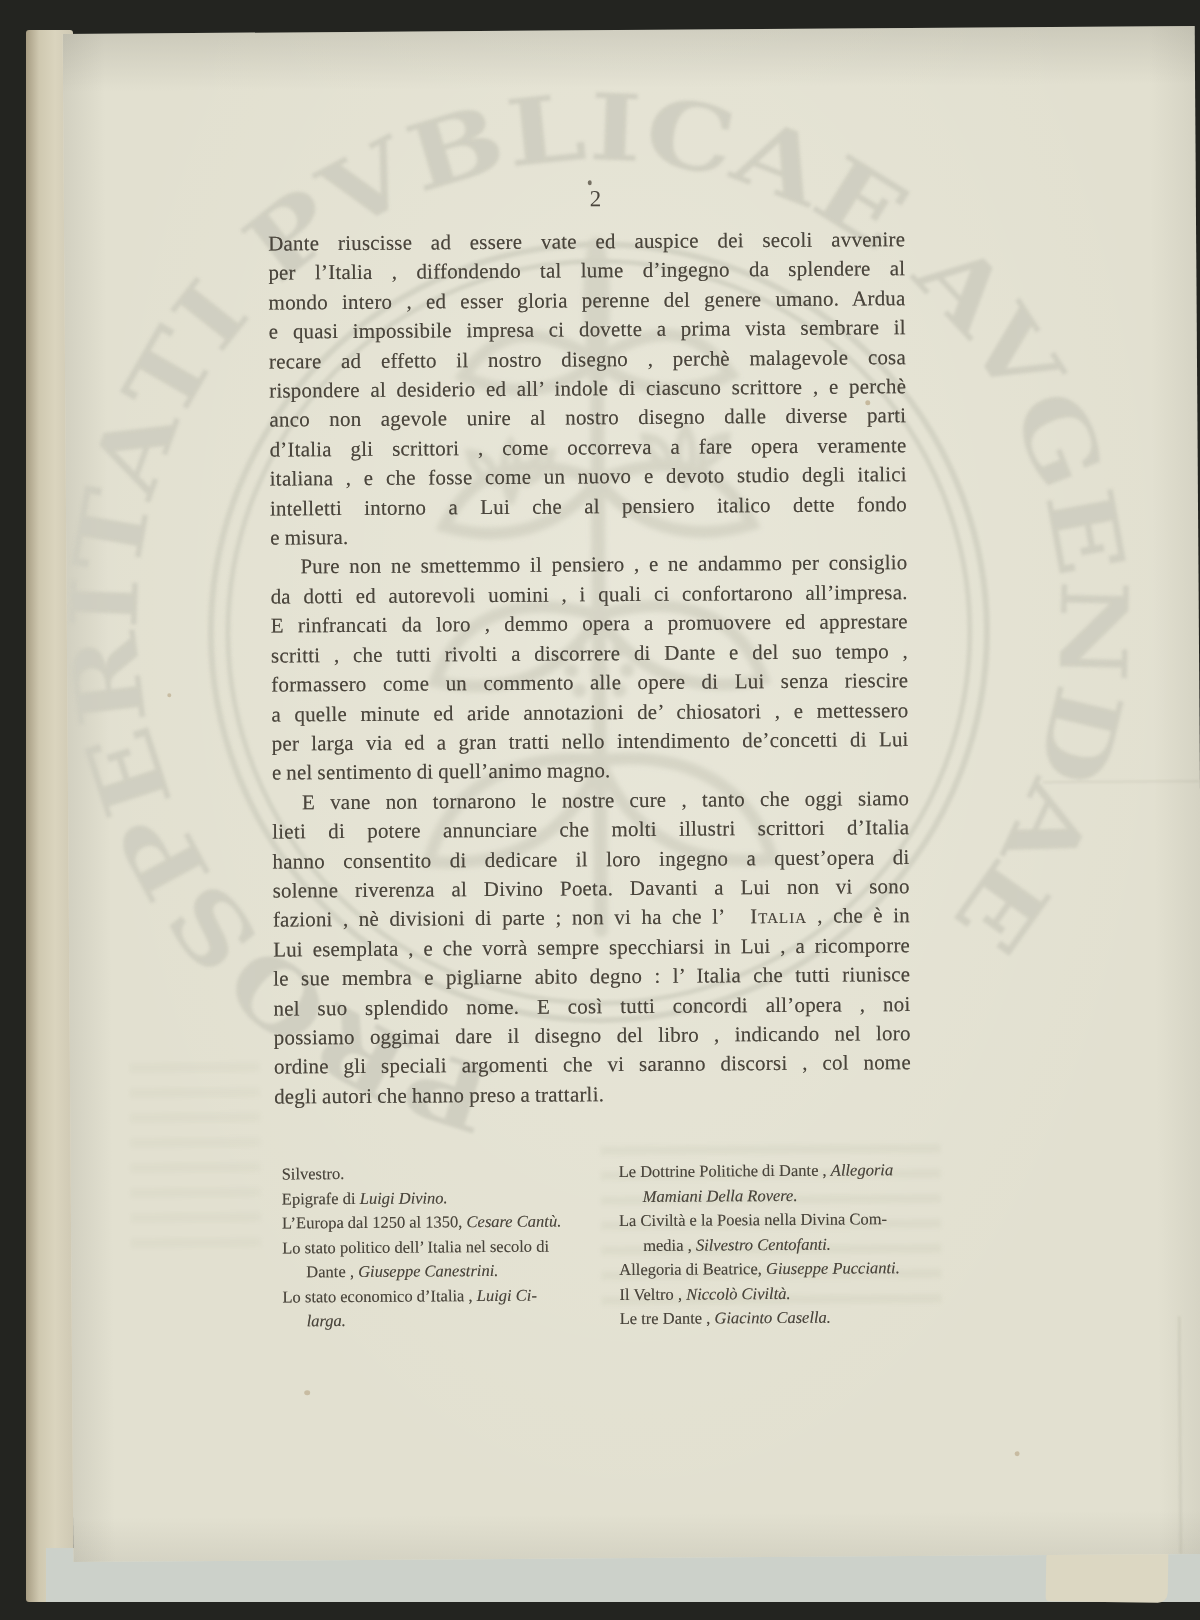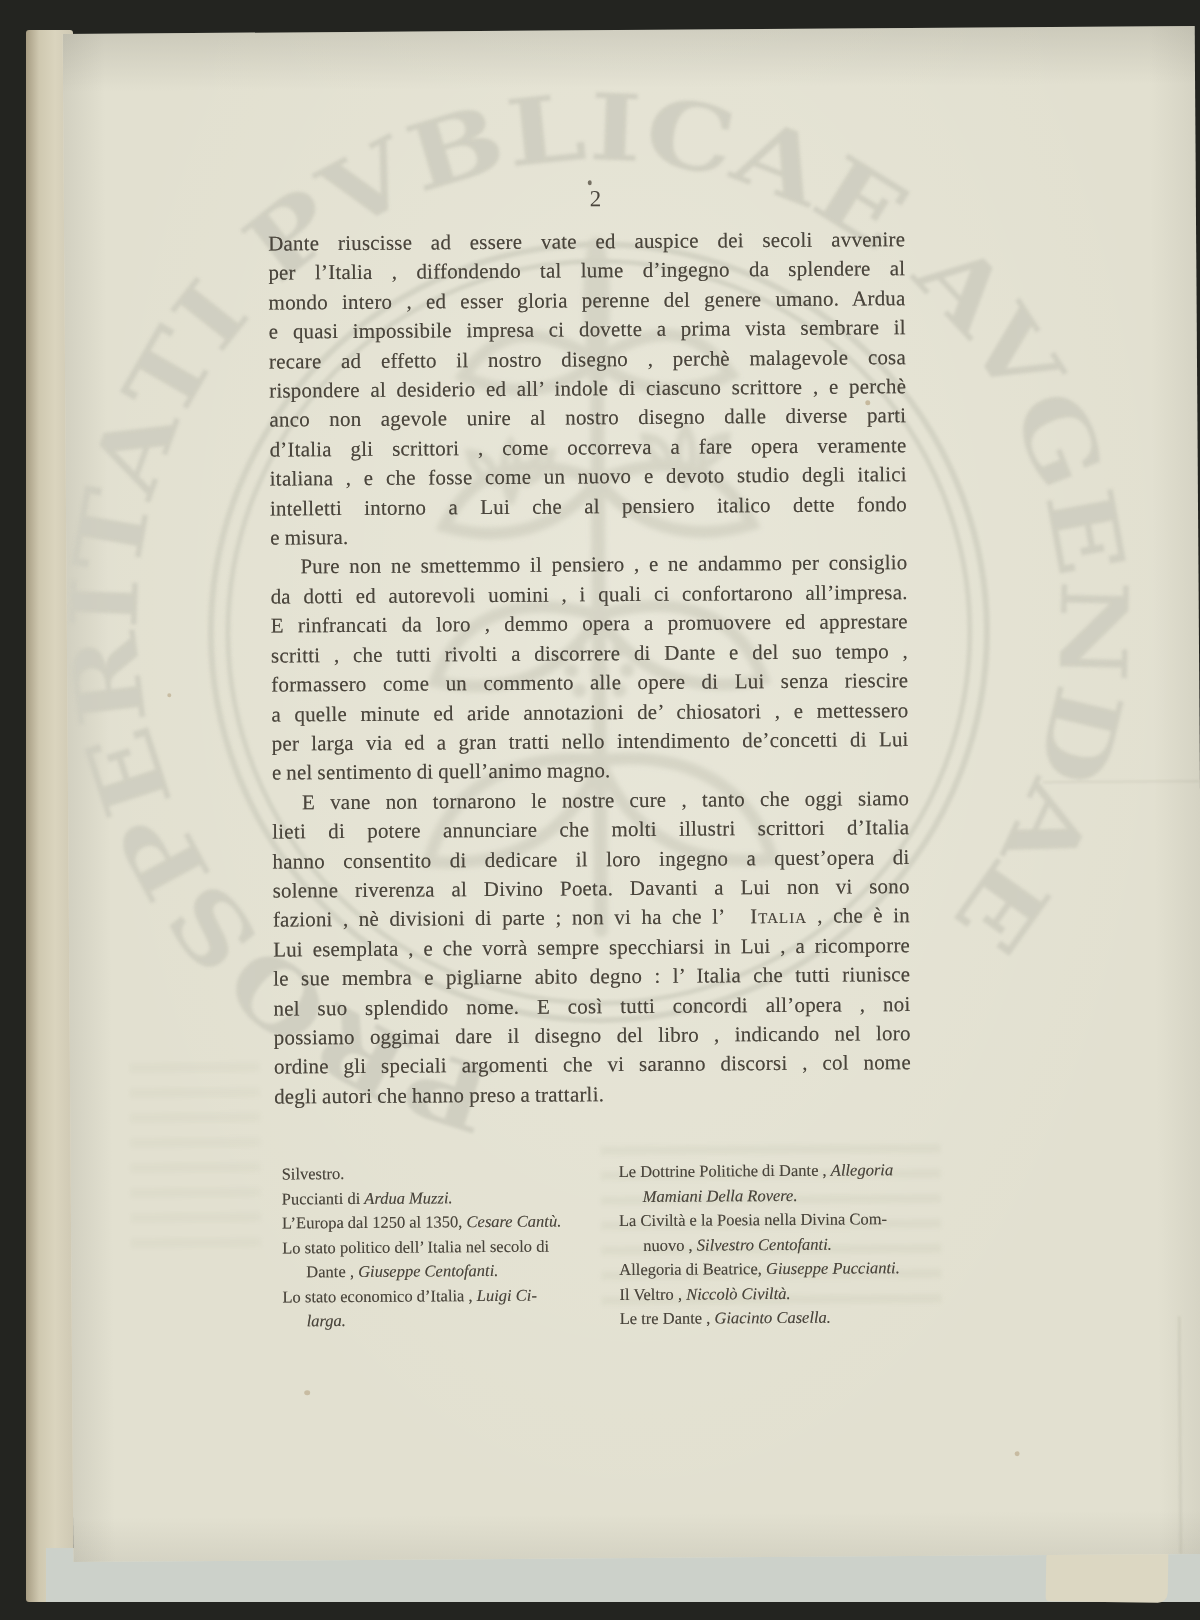--- a/index.html
+++ b/index.html
@@ -147,42 +147,42 @@
         <div class="line">possiamo oggimai dare il disegno del libro , indicando nel loro</div>
         <div class="line">ordine gli speciali argomenti che vi saranno discorsi , col nome</div>
         <div class="line last">degli autori che hanno preso a trattarli.</div>
       </div>
 
     <div class="toc toc-left">
         <div>
           <div class="toc-line"><span>Silvestro.</span></div>
         </div>
         <div>
-          <div class="toc-line"><span>Puccianti di </span><span class="it">Ardua Muzzi.</span></div>
+          <div class="toc-line"><span>Epigrafe di </span><span class="it">Luigi Divino.</span></div>
         </div>
         <div>
           <div class="toc-line"><span>L’Europa dal 1250 al 1350, </span><span class="it">Cesare Cantù.</span></div>
         </div>
         <div>
           <div class="toc-line"><span>Lo stato politico dell’ Italia nel secolo di</span></div>
-          <div class="toc-line cont"><span>Dante , </span><span class="it">Giuseppe Centofanti.</span></div>
+          <div class="toc-line cont"><span>Dante , </span><span class="it">Giuseppe Canestrini.</span></div>
         </div>
         <div>
           <div class="toc-line"><span>Lo stato economico d’Italia , </span><span class="it">Luigi Ci-</span></div>
           <div class="toc-line cont"><span class="it">larga.</span></div>
         </div>
       </div>
     <div class="toc toc-right">
         <div>
           <div class="toc-line"><span>Le Dottrine Politiche di Dante , </span><span class="it">Allegoria</span></div>
           <div class="toc-line cont"><span class="it">Mamiani Della Rovere.</span></div>
         </div>
         <div>
           <div class="toc-line"><span>La Civiltà e la Poesia nella Divina Com-</span></div>
-          <div class="toc-line cont"><span>nuovo , </span><span class="it">Silvestro Centofanti.</span></div>
+          <div class="toc-line cont"><span>media , </span><span class="it">Silvestro Centofanti.</span></div>
         </div>
         <div>
           <div class="toc-line"><span>Allegoria di Beatrice, </span><span class="it">Giuseppe Puccianti.</span></div>
         </div>
         <div>
           <div class="toc-line"><span>Il Veltro , </span><span class="it">Niccolò Civiltà.</span></div>
         </div>
         <div>
           <div class="toc-line"><span>Le tre Dante , </span><span class="it">Giacinto Casella.</span></div>
         </div>

